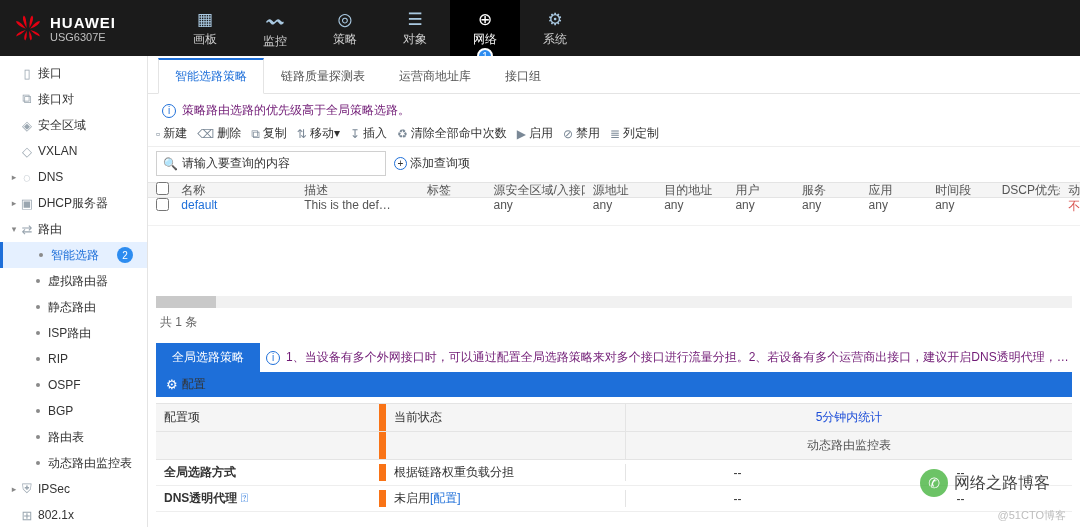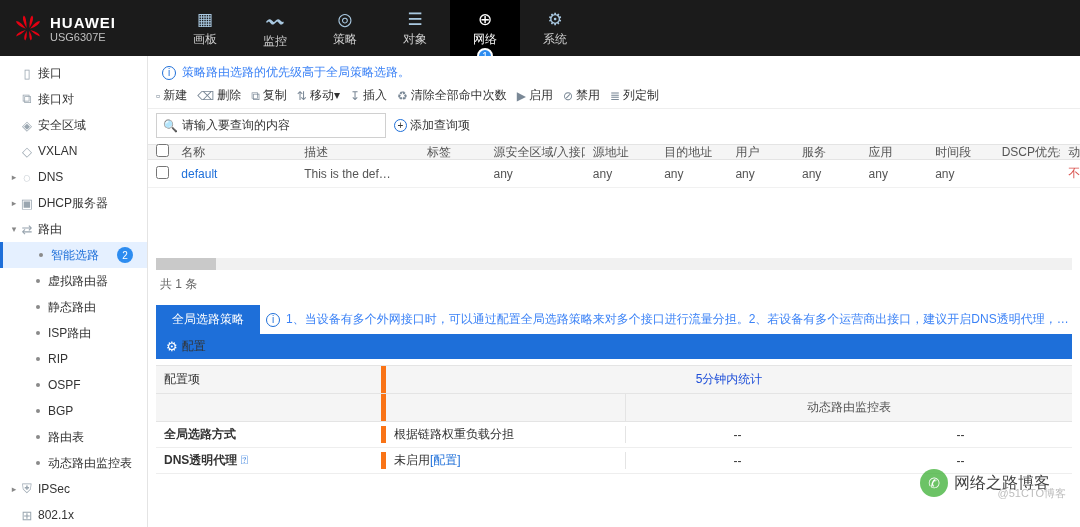--- a/index.html
+++ b/index.html
@@ -29,59 +29,59 @@
 .s-item.child{padding-left:36px}
 .s-item.child .dot{width:4px;height:4px;border-radius:2px;background:#8a8a8a;margin-right:8px}
 .s-item .badge{width:16px;height:16px;border-radius:8px;background:#2d8cf0;color:#fff;font-size:10px;display:flex;align-items:center;justify-content:center;position:absolute;right:14px}
 .main{flex:1;overflow:hidden;background:#fff;position:relative}
 .tabs{display:flex;height:38px;border-bottom:1px solid #e4e4e4;padding-left:10px;align-items:flex-end}
 .tab{padding:8px 16px;color:#555;cursor:pointer;border:1px solid transparent;border-bottom:none}
 .tab.on{color:#1e6fd9;border:1px solid #e4e4e4;border-bottom:1px solid #fff;border-top:2px solid #1e6fd9;margin-bottom:-1px;background:#fff}
 .section-bar{display:flex;align-items:center;margin:8px 8px 0 8px}
 .blue-block{background:#1e6fd9;color:#fff;padding:6px 16px;font-size:12px}
 .info-ic{width:14px;height:14px;border-radius:7px;border:1px solid #1e6fd9;color:#1e6fd9;display:inline-flex;align-items:center;justify-content:center;font-size:10px;margin:0 6px}
-.info-txt{color:#3b82f6}
+.info-txt{color:#701a75}
 .toolbar{display:flex;align-items:center;padding:6px 8px 4px 8px;gap:10px;border-bottom:1px solid #eee}
 .tbtn{display:flex;align-items:center;gap:3px;color:#444;cursor:pointer}
 .tbtn .ti{color:#7a8896}
 .search-row{display:flex;align-items:center;padding:4px 8px 6px 8px;gap:8px}
 .search-box{display:flex;align-items:center;border:1px solid #d0d0d0;padding:3px 6px;width:230px;color:#999}
 .search-box .sg{margin-right:4px;color:#999}
 .add-q{display:flex;align-items:center;color:#1e6fd9;cursor:pointer}
 .add-q .pl{width:13px;height:13px;border:1px solid #1e6fd9;border-radius:7px;display:flex;align-items:center;justify-content:center;font-size:10px;margin-right:3px}
 .grid{width:100%}
 .ghead{display:flex;background:#f5f5f5;border-top:1px solid #e4e4e4;border-bottom:1px solid #e4e4e4;height:16px;align-items:center}
 .gc{padding:0 8px;color:#555;font-size:12px;overflow:hidden;white-space:nowrap}
 .c-chk{width:26px;text-align:center}
 .c1{width:130px}.c2{width:130px}.c3{width:70px}.c4{width:105px}.c5{width:75px}.c6{width:75px}.c7{width:70px}.c8{width:70px}.c9{width:70px}.c10{width:70px}.c11{width:70px}.c12{width:20px}
-.grow{display:flex;height:28px;align-items:center;border-bottom:1px solid #f1f1f1}
+.grow{display:flex;height:28px;border-bottom:1px solid #f1f1f1}
 .lnk{color:#1e6fd9;cursor:pointer}
 .red{color:#d9534f}
 .gridwrap{height:110px;position:relative}
 .scrollbar{position:absolute;left:8px;right:8px;bottom:0;height:12px;background:#f1f1f1}
 .scrollbar .thumb{position:absolute;left:0;width:60px;height:12px;background:#c9c9c9}
 .count{padding:6px 12px;color:#666}
 .section2{margin:6px 8px 0 8px}
 .cfg{background:#1e6fd9;color:#fff;padding:4px 10px;display:flex;align-items:center;gap:4px}
 .cfg .gear{font-size:13px;color:#fff}
 .tbl2{margin:6px 8px 0 8px;border-top:1px solid #e4e4e4}
 .t2h{display:flex;background:#f5f5f5;border-bottom:1px solid #e4e4e4}
 .t2h .hc{padding:5px 8px;color:#555}
-.w1{width:230px;border-right:5px solid #f97316}
+.w1{width:230px;border-right:7px solid #f97316}
 .w2{width:240px;border-right:1px solid #e4e4e4}
 .w3{flex:1;text-align:center;border-right:1px solid #e4e4e4}
 .w4{flex:1;text-align:center}
 .t2top{display:flex;background:#f5f5f5;border-bottom:1px solid #e4e4e4}
 .t2top .w1,.t2top .w2{padding:5px 8px}
 .t2top .merge{flex:2;text-align:center;padding:5px 8px;color:#1d4ed8}
 .t2r{display:flex;border-bottom:1px solid #eee;height:26px;align-items:center}
 .t2r .w1,.t2r .w2{padding:0 8px}
 .t2r .metric{flex:1;display:flex;align-items:center;justify-content:center;gap:6px}
 .qm{color:#1e6fd9}
-.watermark{position:absolute;right:14px;bottom:26px;color:#bdbdbd;font-size:11px}
+.watermark{position:absolute;right:14px;bottom:4px;color:#bdbdbd;font-size:11px}
 .wechat{position:absolute;right:30px;bottom:30px;display:flex;align-items:center;gap:6px;opacity:.75}
 .wechat .wc{width:28px;height:28px;border-radius:50%;background:#3cb034;display:flex;align-items:center;justify-content:center;color:#fff;font-size:14px}
 .wechat .wt{color:#000;font-size:16px;text-shadow:1px 1px 2px rgba(255,255,255,.9);font-weight:500}
 </style>
 </head>
 <body>
 
 <div class="top">
   <div class="logo-block">
     <div class="logo-icon">
@@ -212,20 +212,26 @@
         <span class="txt">IPSec</span>
       </div>
       <div class="s-item">
         <span class="caret"></span>
         <span class="ic2">⊞</span>
         <span class="txt">802.1x</span>
       </div>
     </div>
 
   <div class="main">
+    <div class="tabs" id="tabs">
+        <div class="tab on">智能选路策略</div>
+        <div class="tab">链路质量探测表</div>
+        <div class="tab">运营商地址库</div>
+        <div class="tab">接口组</div>
+      </div>
 
     <div class="section-bar">
       <span class="info-ic">i</span>
       <span class="info-txt">策略路由选路的优先级高于全局策略选路。</span>
     </div>
 
     <div class="toolbar" id="tbar">
         <div class="tbtn">
           <span class="ti">▫</span>
           <span>新建</span>
@@ -322,20 +328,21 @@
       </div>
       <div class="cfg">
         <span class="gear">⚙</span>
         <span>配置</span>
       </div>
     </div>
 
     <div class="tbl2">
       <div class="t2top">
         <div class="hc w1">配置项</div>
+        <div class="hc w2">当前状态</div>
         <div class="hc merge">5分钟内统计</div>
       </div>
       <div class="t2h">
         <div class="hc w1"></div>
           <div class="hc w2"></div>
         <div class="hc w4">动态路由监控表</div>
       </div>
       <div id="t2body">
           <div class="t2r">
             <div class="w1"><b>全局选路方式</b></div>

